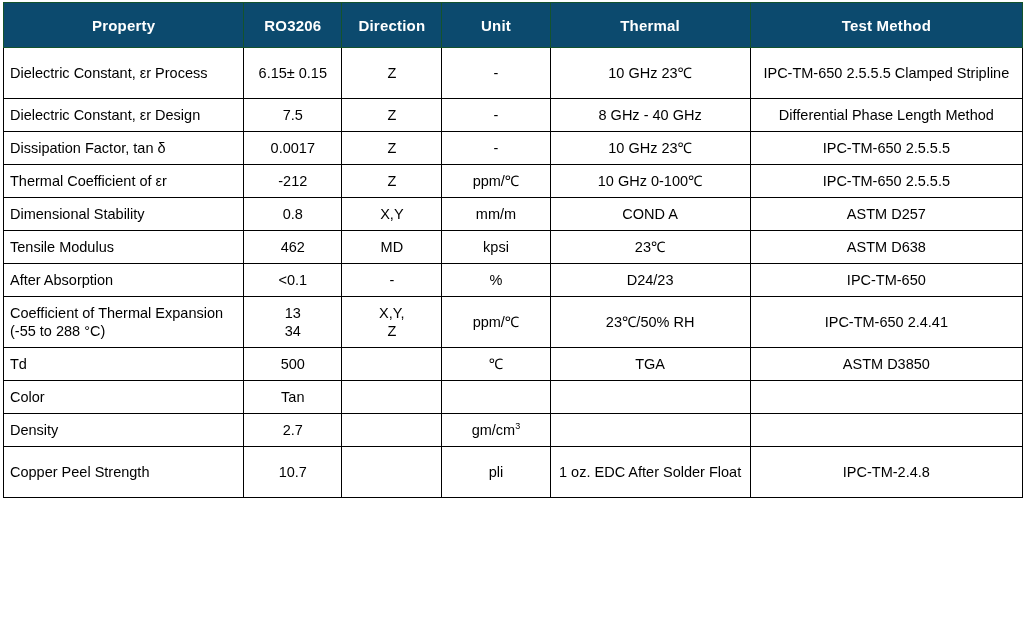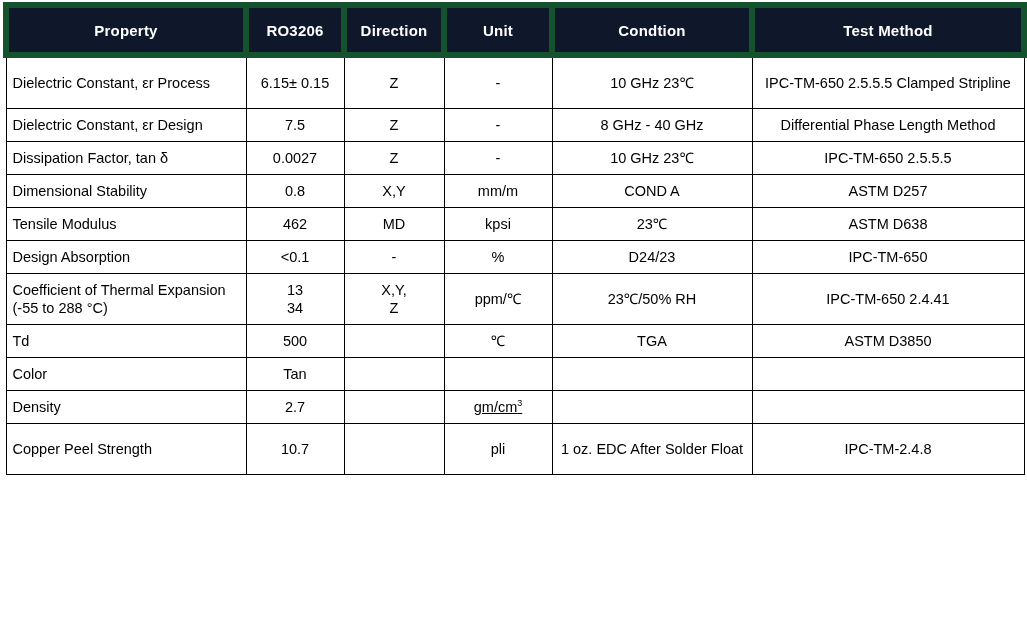--- a/index.html
+++ b/index.html
@@ -27,26 +27,26 @@
     border: 1px solid #000000;
   }
   table.spec col.c-prop    { width: 240px; }
   table.spec col.c-val     { width: 98px; }
   table.spec col.c-dir     { width: 100px; }
   table.spec col.c-unit    { width: 108px; }
   table.spec col.c-cond    { width: 200px; }
   table.spec col.c-method  { width: 272px; }
 
   table.spec thead th {
-    background: #0f172a;
+    background: #0c4a6e;
     color: #ffffff;
     font-weight: bold;
     font-size: 15px;
     text-align: center;
-    border: 6px solid #14532d;
+    border: 1px solid #14532d;
     height: 40px;
     padding: 2px 4px;
     letter-spacing: 0.2px;
   }
   table.spec tbody td {
     border: 1px solid #000000;
     font-size: 14.5px;
     color: #000000;
     padding: 3px 6px;
     vertical-align: middle;
@@ -55,42 +55,42 @@
   table.spec tbody td.prop {
     text-align: left;
   }
   table.spec tbody td.ctr {
     text-align: center;
   }
   .r-tall td { height: 44px; }
   .r-norm td { height: 26px; }
   .r-two td  { height: 44px; }
   sup { font-size: 9px; vertical-align: super; }
-  .nowrap { white-space: nowrap; text-decoration: underline; }
+  .nowrap { white-space: nowrap; }
 </style>
 </head>
 <body>
 
 <div class="sheet">
   <table class="spec">
     <colgroup>
       <col class="c-prop">
       <col class="c-val">
       <col class="c-dir">
       <col class="c-unit">
       <col class="c-cond">
       <col class="c-method">
     </colgroup>
     <thead>
       <tr>
         <th>Property</th>
         <th>RO3206</th>
         <th>Direction</th>
         <th>Unit</th>
-        <th>Condtion</th>
+        <th>Thermal</th>
         <th>Test Method</th>
       </tr>
     </thead>
     <tbody>
 
       <tr class="r-tall">
         <td class="prop">Dielectric Constant, εr Process</td>
         <td class="ctr">6.15± 0.15</td>
         <td class="ctr">Z</td>
         <td class="ctr">-</td>
@@ -102,27 +102,35 @@
         <td class="prop">Dielectric Constant, εr Design</td>
         <td class="ctr">7.5</td>
         <td class="ctr">Z</td>
         <td class="ctr">-</td>
         <td class="ctr">8  GHz - 40 GHz</td>
         <td class="ctr">Differential Phase Length Method</td>
       </tr>
 
       <tr class="r-norm">
         <td class="prop">Dissipation Factor, tan δ</td>
-        <td class="ctr">0.0027</td>
+        <td class="ctr">0.0017</td>
         <td class="ctr">Z</td>
         <td class="ctr">-</td>
         <td class="ctr">10 GHz 23℃</td>
         <td class="ctr">IPC-TM-650 2.5.5.5</td>
       </tr>
 
+      <tr class="r-norm">
+        <td class="prop">Thermal Coefficient of εr</td>
+        <td class="ctr">-212</td>
+        <td class="ctr">Z</td>
+        <td class="ctr">ppm/℃</td>
+        <td class="ctr">10 GHz 0-100℃</td>
+        <td class="ctr">IPC-TM-650 2.5.5.5</td>
+      </tr>
 
       <tr class="r-norm">
         <td class="prop">Dimensional Stability</td>
         <td class="ctr">0.8</td>
         <td class="ctr">X,Y</td>
         <td class="ctr">mm/m</td>
         <td class="ctr">COND A</td>
         <td class="ctr">ASTM D257</td>
       </tr>
 
@@ -131,21 +139,21 @@
       <tr class="r-norm">
         <td class="prop">Tensile Modulus</td>
         <td class="ctr">462</td>
         <td class="ctr">MD</td>
         <td class="ctr">kpsi</td>
         <td class="ctr">23℃</td>
         <td class="ctr">ASTM D638</td>
       </tr>
 
       <tr class="r-norm">
-        <td class="prop">Design Absorption</td>
+        <td class="prop">After Absorption</td>
         <td class="ctr">&lt;0.1</td>
         <td class="ctr">-</td>
         <td class="ctr">%</td>
         <td class="ctr">D24/23</td>
         <td class="ctr">IPC-TM-650</td>
       </tr>
 
 
 
       <tr class="r-two">

